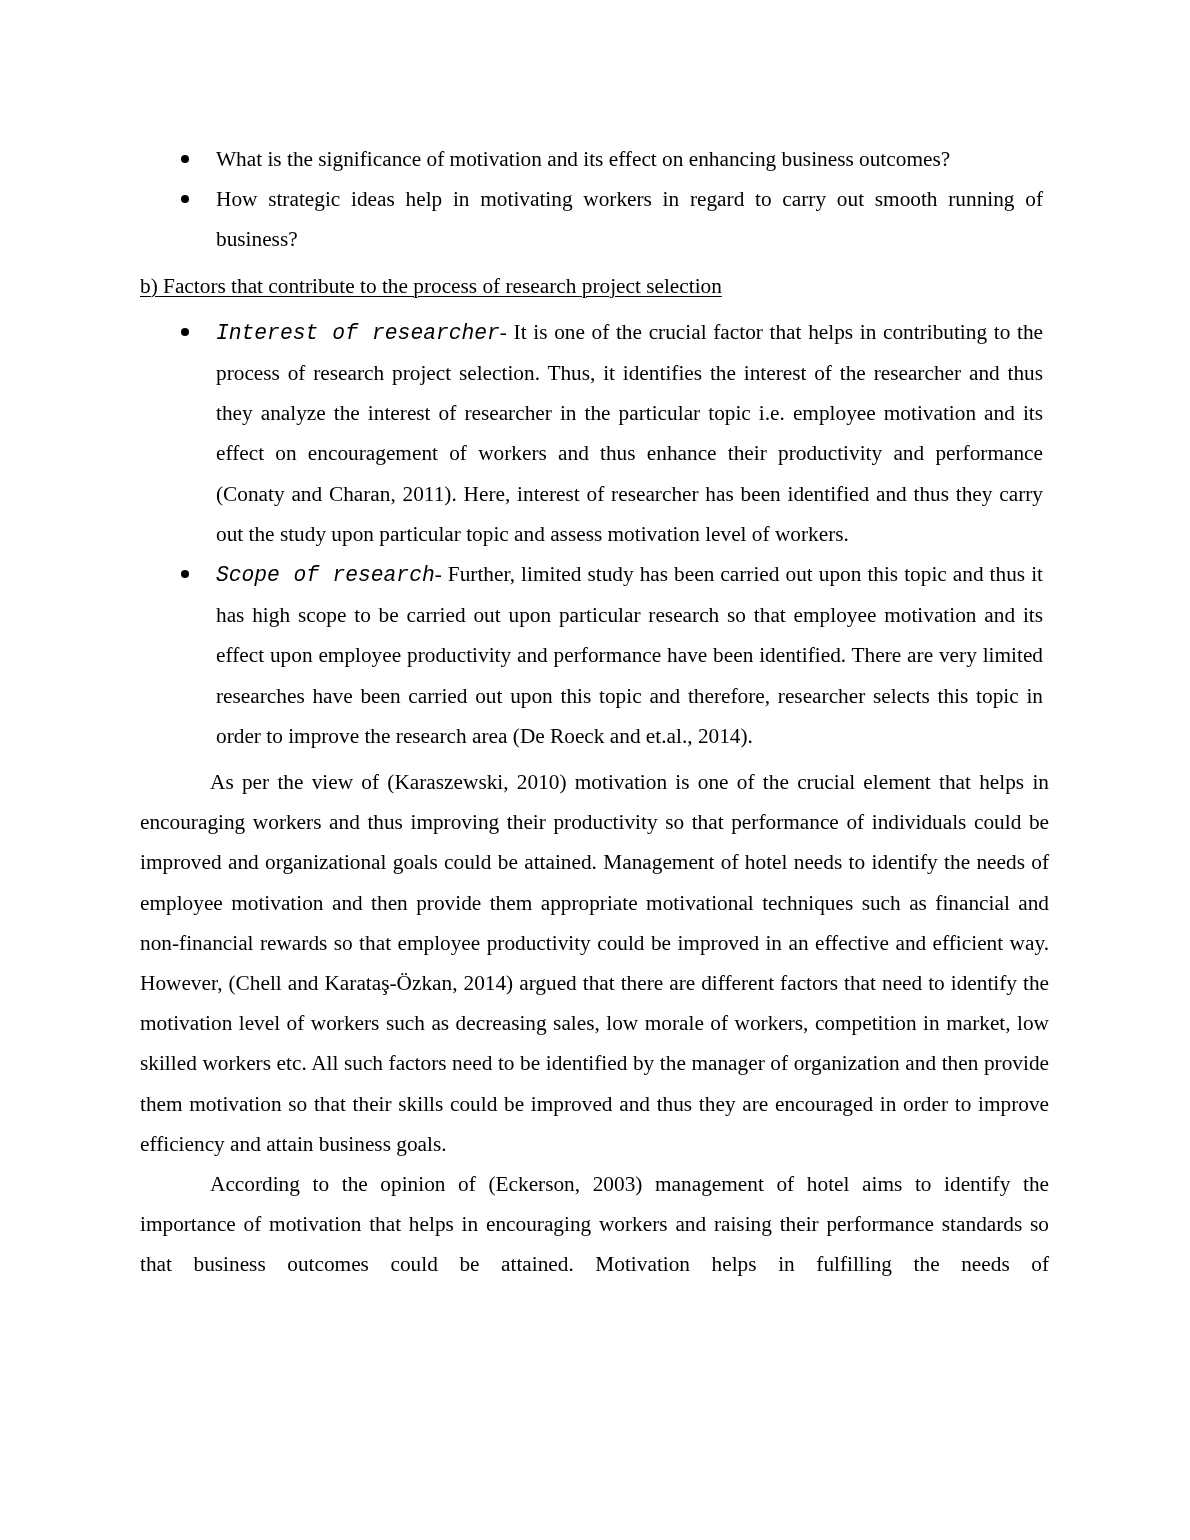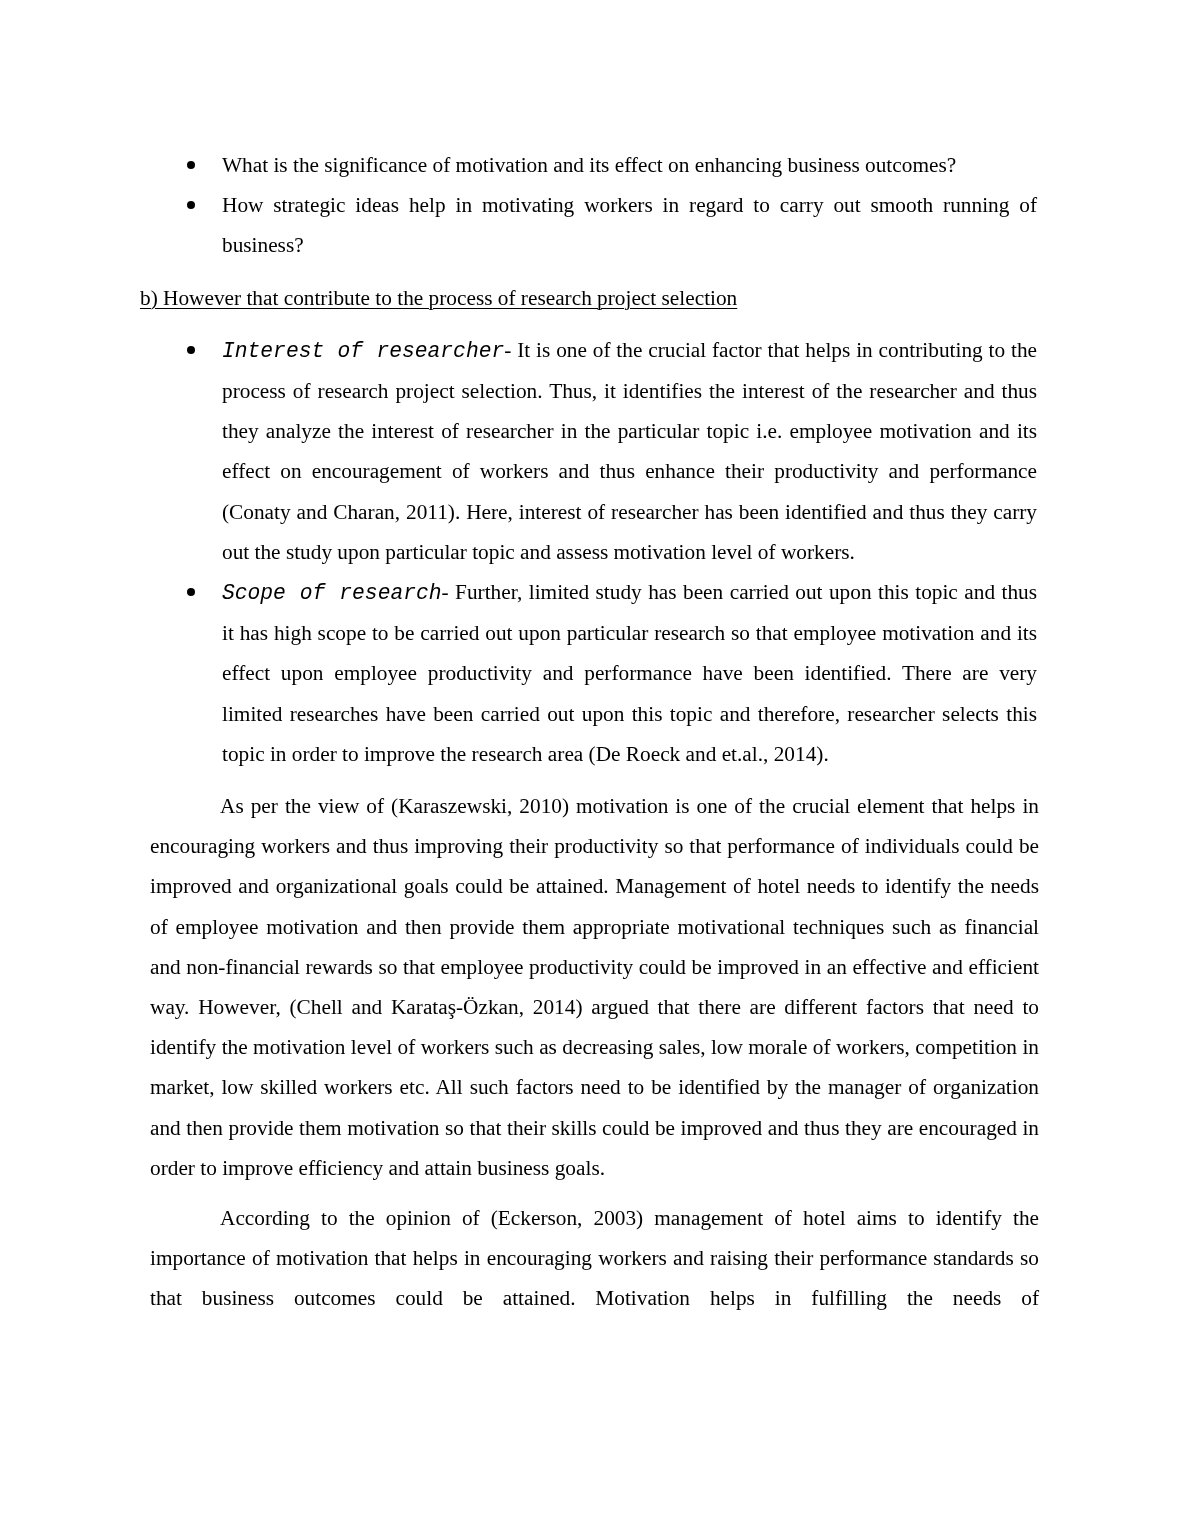--- a/index.html
+++ b/index.html
@@ -18,21 +18,21 @@
     .page {
       position: absolute;
       left: 140px;
       top: 133px;
       width: 909px;
       font-size: 21.3px;
       line-height: 40.2px;
     }
     .bullet-list {
       list-style: none;
-      margin: 12px;
+      margin: 6px;
       padding: 0;
     }
     .bullet-item {
       position: relative;
       padding-left: 70px;
       text-align: justify;
     }
     .bullet-dot {
       position: absolute;
       left: 35px;
@@ -47,21 +47,21 @@
       text-underline-offset: 3px;
       text-decoration-thickness: 1px;
     }
     .term {
       font-style: italic;
       font-family: Liberation Mono, monospace;
     }
     .para {
       text-align: justify;
       text-indent: 70px;
-      margin: 10px;
+      margin: 0;
     }
     .justify-last {
       text-align-last: justify;
     }
   </style>
 </head>
 <body>
 
 <div class="page">
 
@@ -69,21 +69,21 @@
     <li class="bullet-item">
       <span class="bullet-dot"></span>
       <span>What is the significance of motivation and its effect on enhancing business outcomes?</span>
     </li>
     <li class="bullet-item">
       <span class="bullet-dot"></span>
       <span>How strategic ideas help in motivating workers in regard to carry out smooth running of business?</span>
     </li>
   </ul>
 
-  <div class="heading">b) However that contribute to the process of research project selection</div>
+  <div class="heading">b) Factors that contribute to the process of research project selection</div>
 
   <ul class="bullet-list">
     <li class="bullet-item">
       <span class="bullet-dot"></span>
       <span class="term">Interest of researcher</span><span>- It is one of the crucial factor that helps in contributing to the process of research project selection. Thus, it identifies the interest of the researcher and thus they analyze the interest of researcher in the particular topic i.e. employee motivation and its effect on encouragement of workers and thus enhance their productivity and performance (Conaty and Charan, 2011). Here, interest of researcher has been identified and thus they carry out the study upon particular topic and assess motivation level of workers.</span>
     </li>
     <li class="bullet-item">
       <span class="bullet-dot"></span>
       <span class="term">Scope of research</span><span>- Further, limited study has been carried out upon this topic and thus it has high scope to be carried out upon particular research so that employee motivation and its effect upon employee productivity and performance have been identified. There are very limited researches have been carried out upon this topic and therefore, researcher selects this topic in order to improve the research area (De Roeck and et.al., 2014).</span>
     </li>

